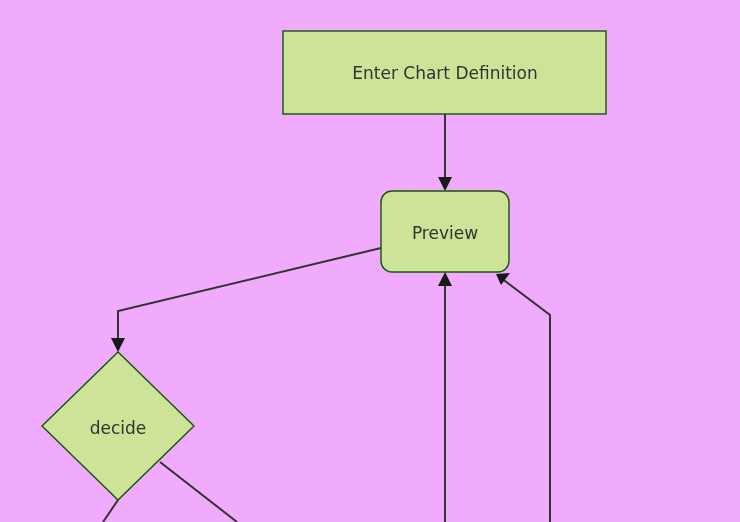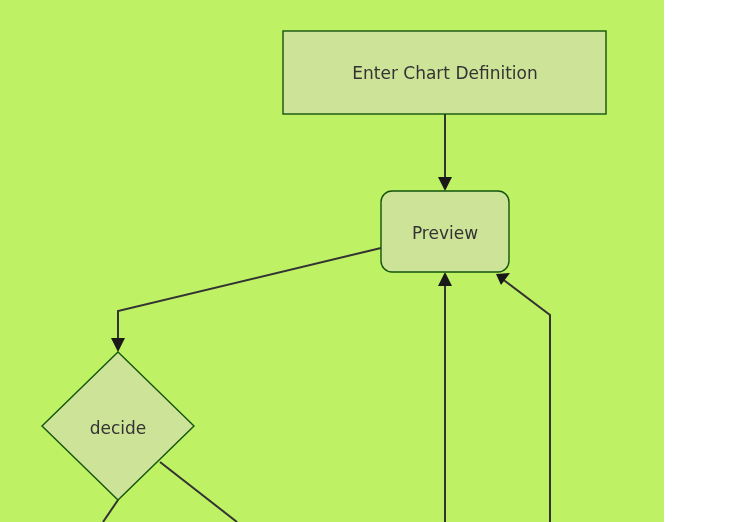--- a/index.html
+++ b/index.html
@@ -8,23 +8,23 @@
     background: #ffffff;
   }
   body {
     width: 740px;
     height: 522px;
     overflow: hidden;
     font-family: "DejaVu Sans", sans-serif;
   }
   #flowchart-root {
     position: relative;
-    width: 664px;
+    width: 740px;
     height: 522px;
-    background: #bef264;
+    background: #f0abfc;
   }
   #flowchart-svg {
     display: block;
     width: 740px;
     height: 522px;
   }
   .node-shape {
     fill: #cde498;
     stroke: #13540c;
     stroke-width: 1.4px;

